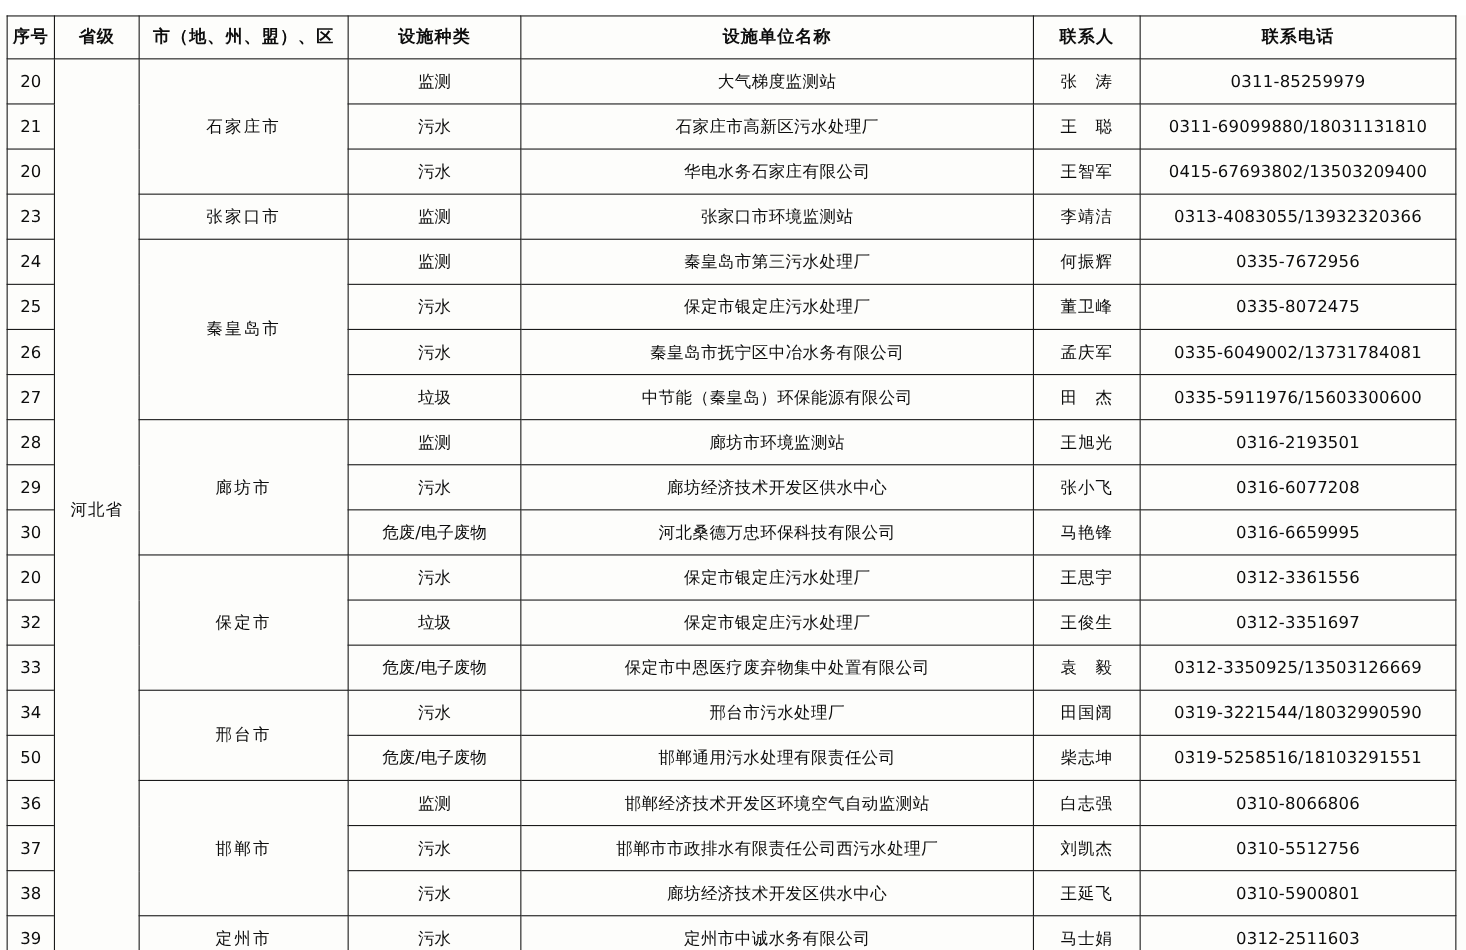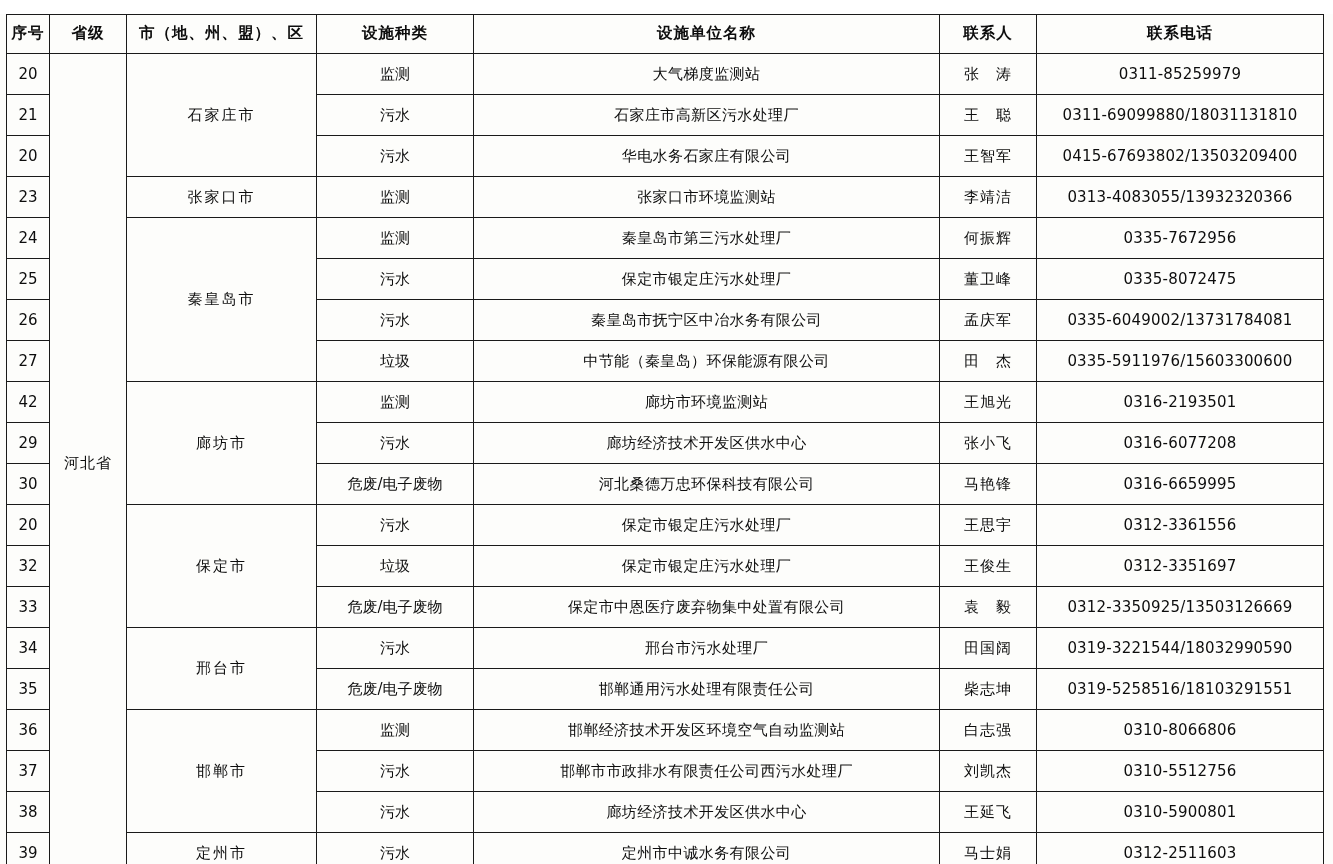--- a/index.html
+++ b/index.html
@@ -170,21 +170,21 @@
 
       <tr class="data-row">
         <td class="col-seq">27</td>
         <td class="col-type">垃圾</td>
         <td class="col-name">中节能（秦皇岛）环保能源有限公司</td>
         <td class="col-contact">田　杰</td>
         <td class="col-phone">0335-5911976/15603300600</td>
       </tr>
 
       <tr class="data-row">
-        <td class="col-seq">42</td>
+        <td class="col-seq">28</td>
         <td class="col-city" rowspan="3">廊坊市</td>
         <td class="col-type">监测</td>
         <td class="col-name">廊坊市环境监测站</td>
         <td class="col-contact">王旭光</td>
         <td class="col-phone">0316-2193501</td>
       </tr>
 
       <tr class="data-row">
         <td class="col-seq">29</td>
         <td class="col-type">污水</td>
@@ -229,21 +229,21 @@
       <tr class="data-row">
         <td class="col-seq">34</td>
         <td class="col-city" rowspan="2">邢台市</td>
         <td class="col-type">污水</td>
         <td class="col-name">邢台市污水处理厂</td>
         <td class="col-contact">田国阔</td>
         <td class="col-phone">0319-3221544/18032990590</td>
       </tr>
 
       <tr class="data-row">
-        <td class="col-seq">35</td>
+        <td class="col-seq">50</td>
         <td class="col-type">危废/电子废物</td>
         <td class="col-name">邯郸通用污水处理有限责任公司</td>
         <td class="col-contact">柴志坤</td>
         <td class="col-phone">0319-5258516/18103291551</td>
       </tr>
 
       <tr class="data-row">
         <td class="col-seq">36</td>
         <td class="col-city" rowspan="3">邯郸市</td>
         <td class="col-type">监测</td>

